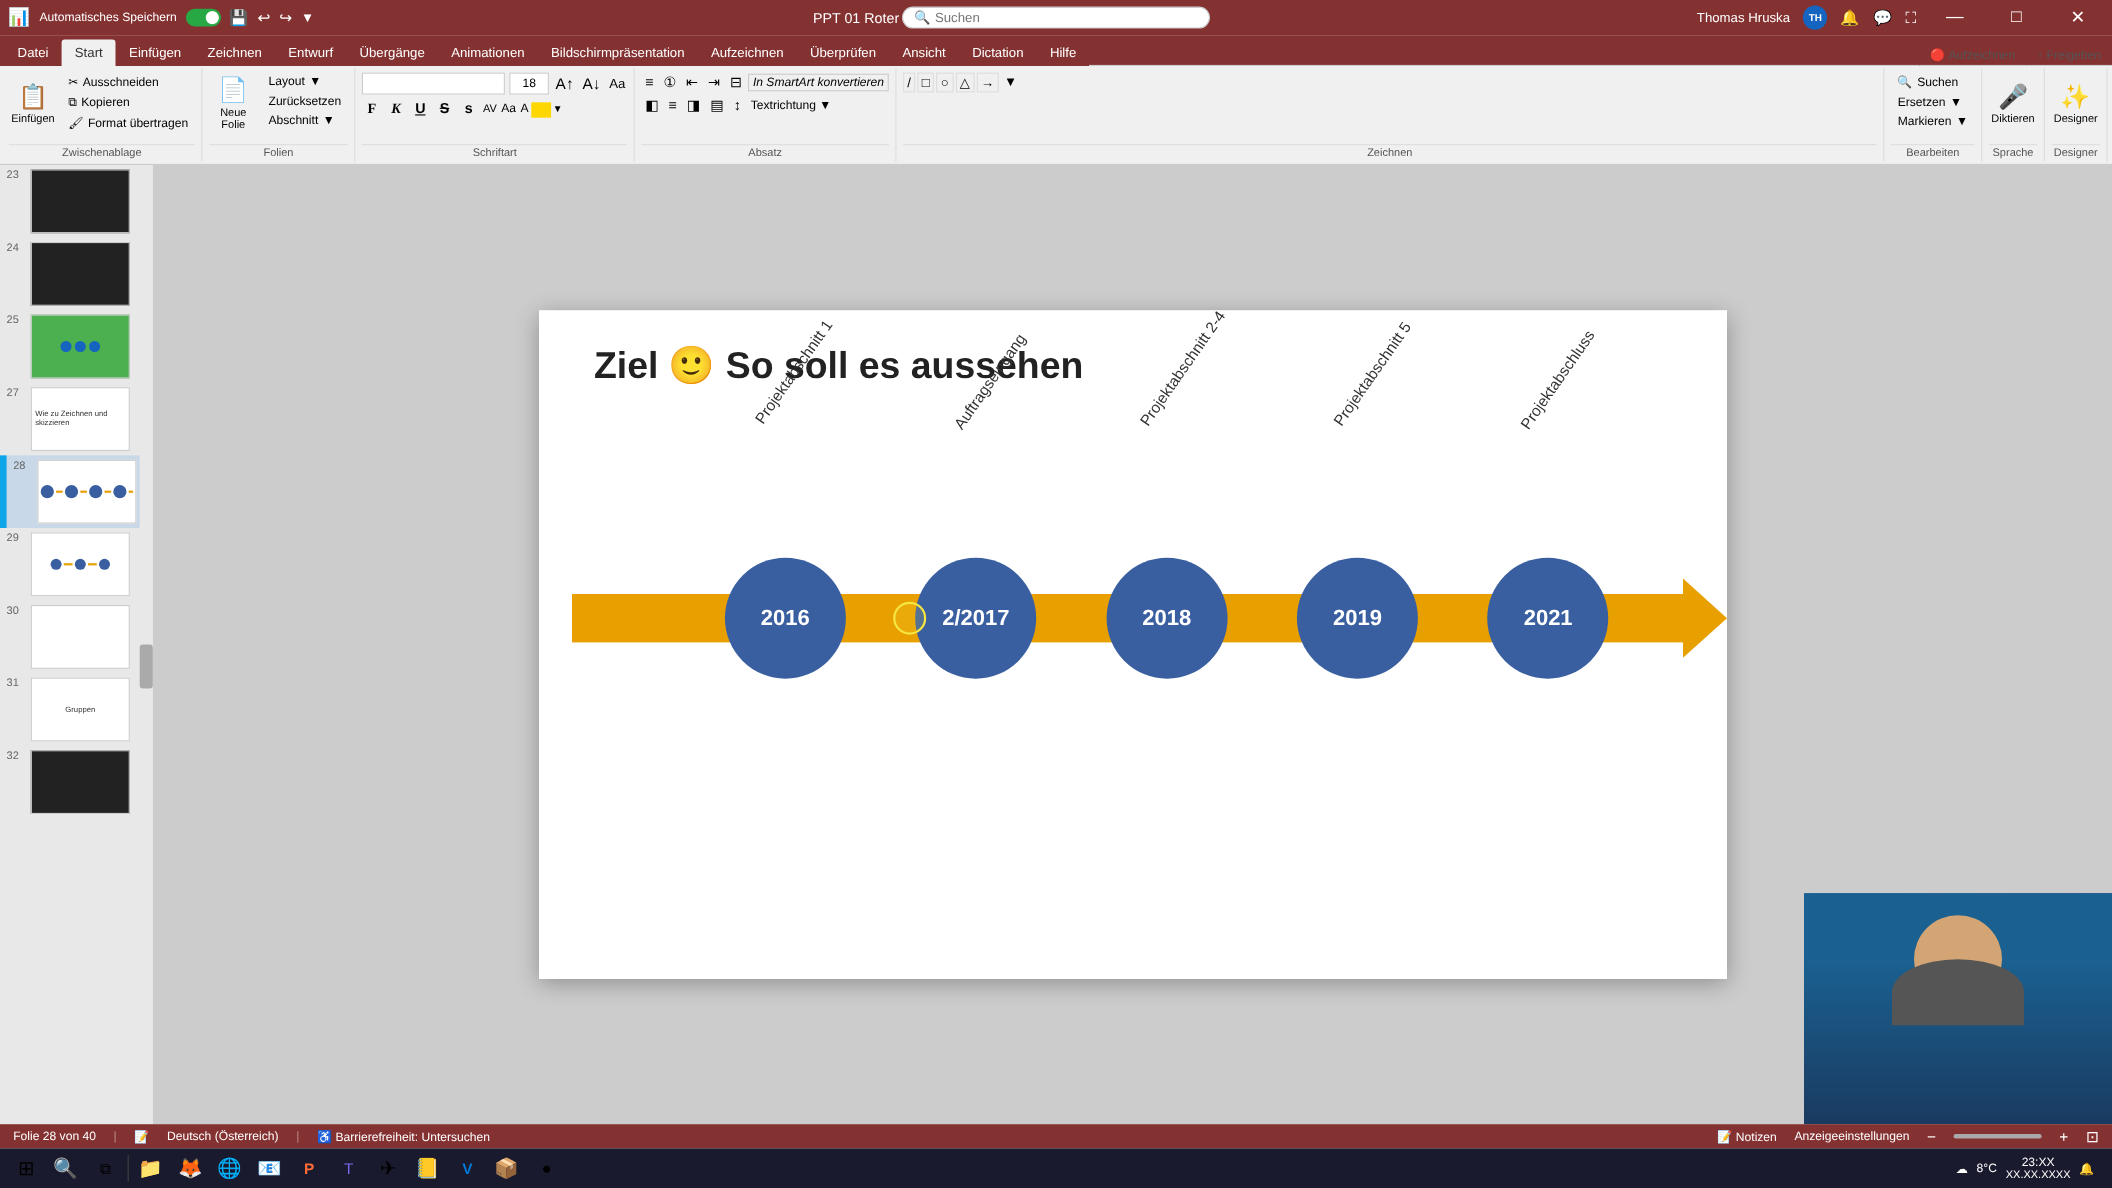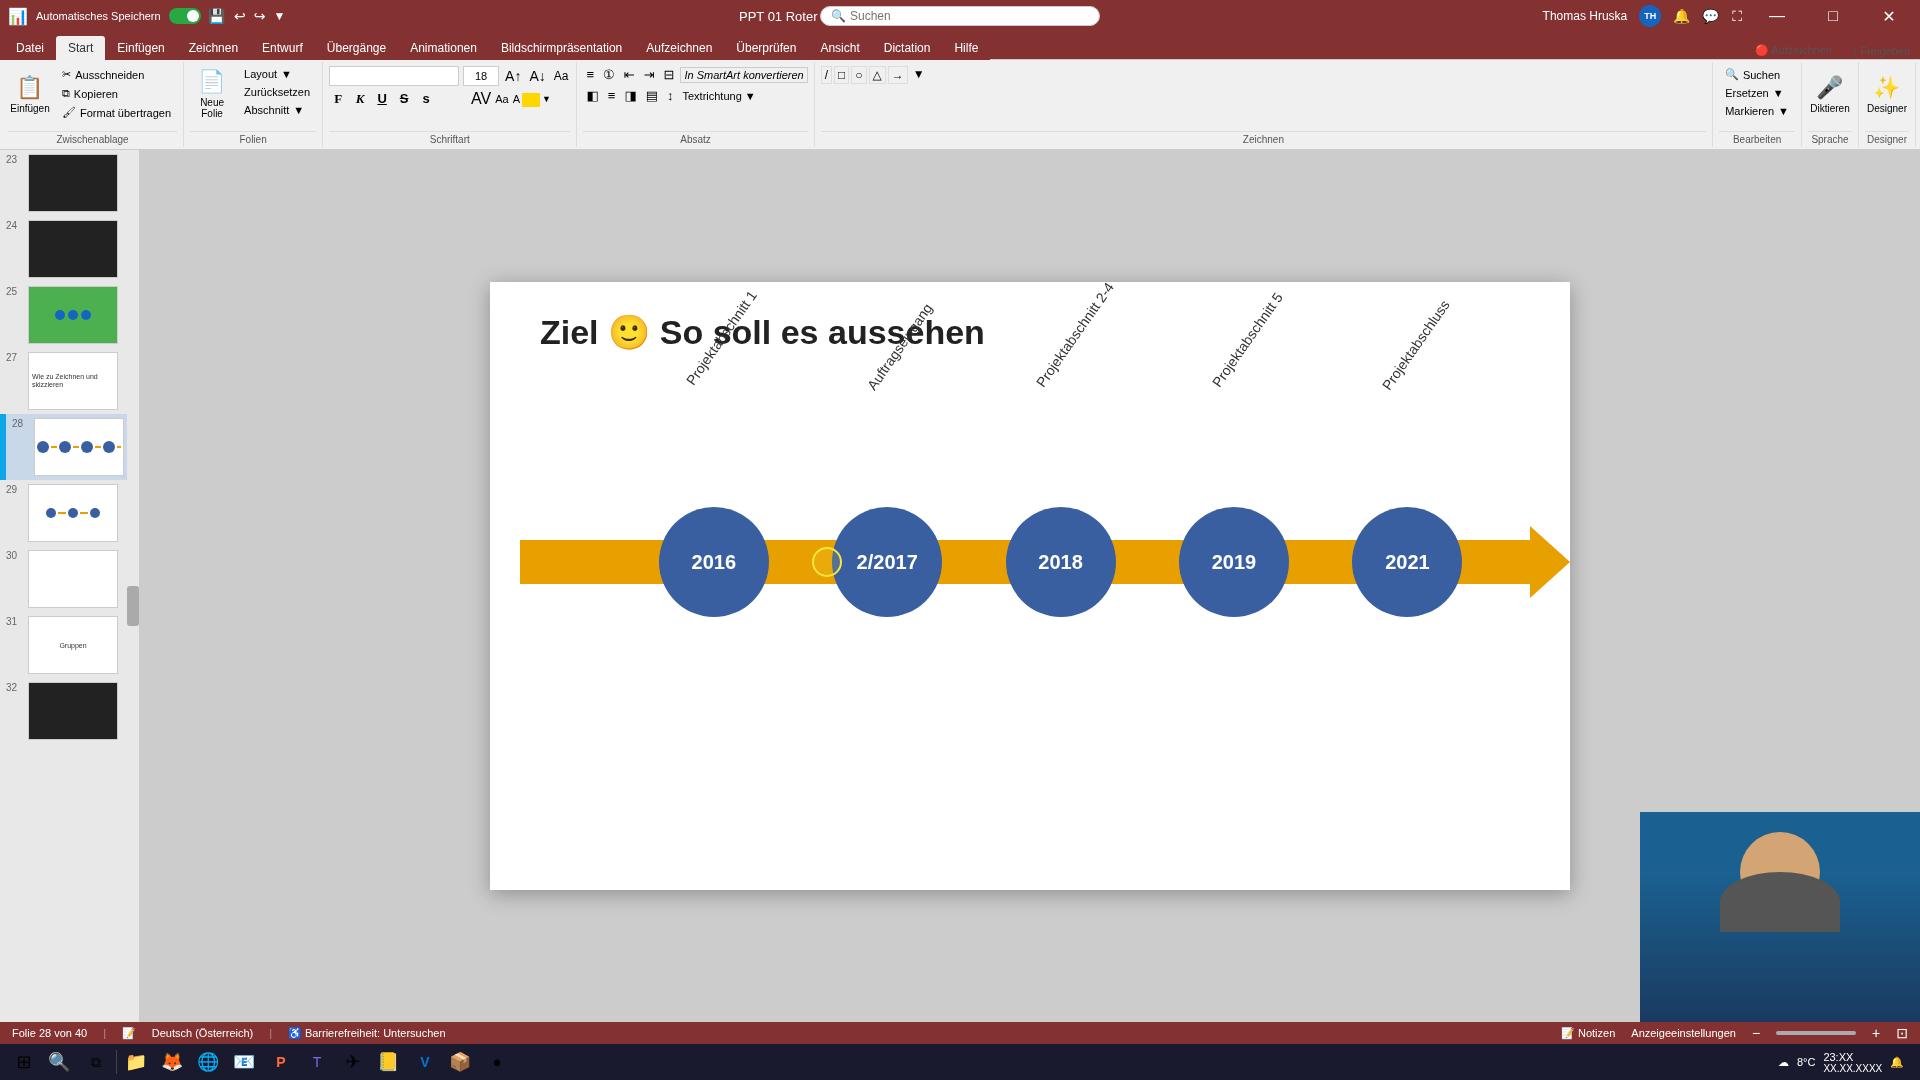--- a/index.html
+++ b/index.html
@@ -488,21 +488,21 @@
           <span style="cursor:pointer; font-size:14px; padding:2px;">A↑</span>
           <span style="cursor:pointer; font-size:14px; padding:2px;">A↓</span>
           <span style="cursor:pointer; font-size:12px; padding:2px;">Aa</span>
         </div>
         <div style="display:flex; gap:4px; align-items:center; margin-top:2px;">
           <span class="format-btn" style="font-family:serif;">F</span>
           <span class="format-btn" style="font-style:italic; font-family:serif;">K</span>
           <span class="format-btn" style="text-decoration:underline;">U</span>
           <span class="format-btn" style="text-decoration:line-through;">S</span>
           <span class="format-btn">s</span>
-          <span style="font-size:16px; cursor:pointer;margin-left:32px;">AV</span>
+          <span style="font-size:10px; cursor:pointer;">AV</span>
           <span style="font-size:11px; cursor:pointer;">Aa</span>
           <div style="display:flex; align-items:center; gap:2px;">
             <span style="font-size:11px;">A</span>
             <div class="color-btn"></div>
             <span style="font-size:9px; cursor:pointer;">▼</span>
           </div>
         </div>
       </div>
     </div>
     <div class="ribbon-group-label">Schriftart</div>
@@ -759,19 +759,19 @@
   <div class="taskbar-icon" style="color:#7b68ee; font-size:14px;">T</div>
   <div class="taskbar-icon">✈</div>
   <div class="taskbar-icon">📒</div>
   <div class="taskbar-icon" style="color:#0078d4; font-size:14px; font-weight:bold;">V</div>
   <div class="taskbar-icon">📦</div>
   <div class="taskbar-icon" style="font-size:14px;">⏺</div>
   <div style="flex:1;"></div>
   <div style="display:flex; align-items:center; gap:8px; color:white; font-size:11px; padding:0 8px;">
     <span>☁</span>
     <span>8°C</span>
-    <span style="text-align:left;">
+    <span style="text-align:center;">
       <div>23:XX</div>
       <div style="font-size:10px;">XX.XX.XXXX</div>
     </span>
     <span style="cursor:pointer;">🔔</span>
   </div>
 </div>
 
 </body></html>

